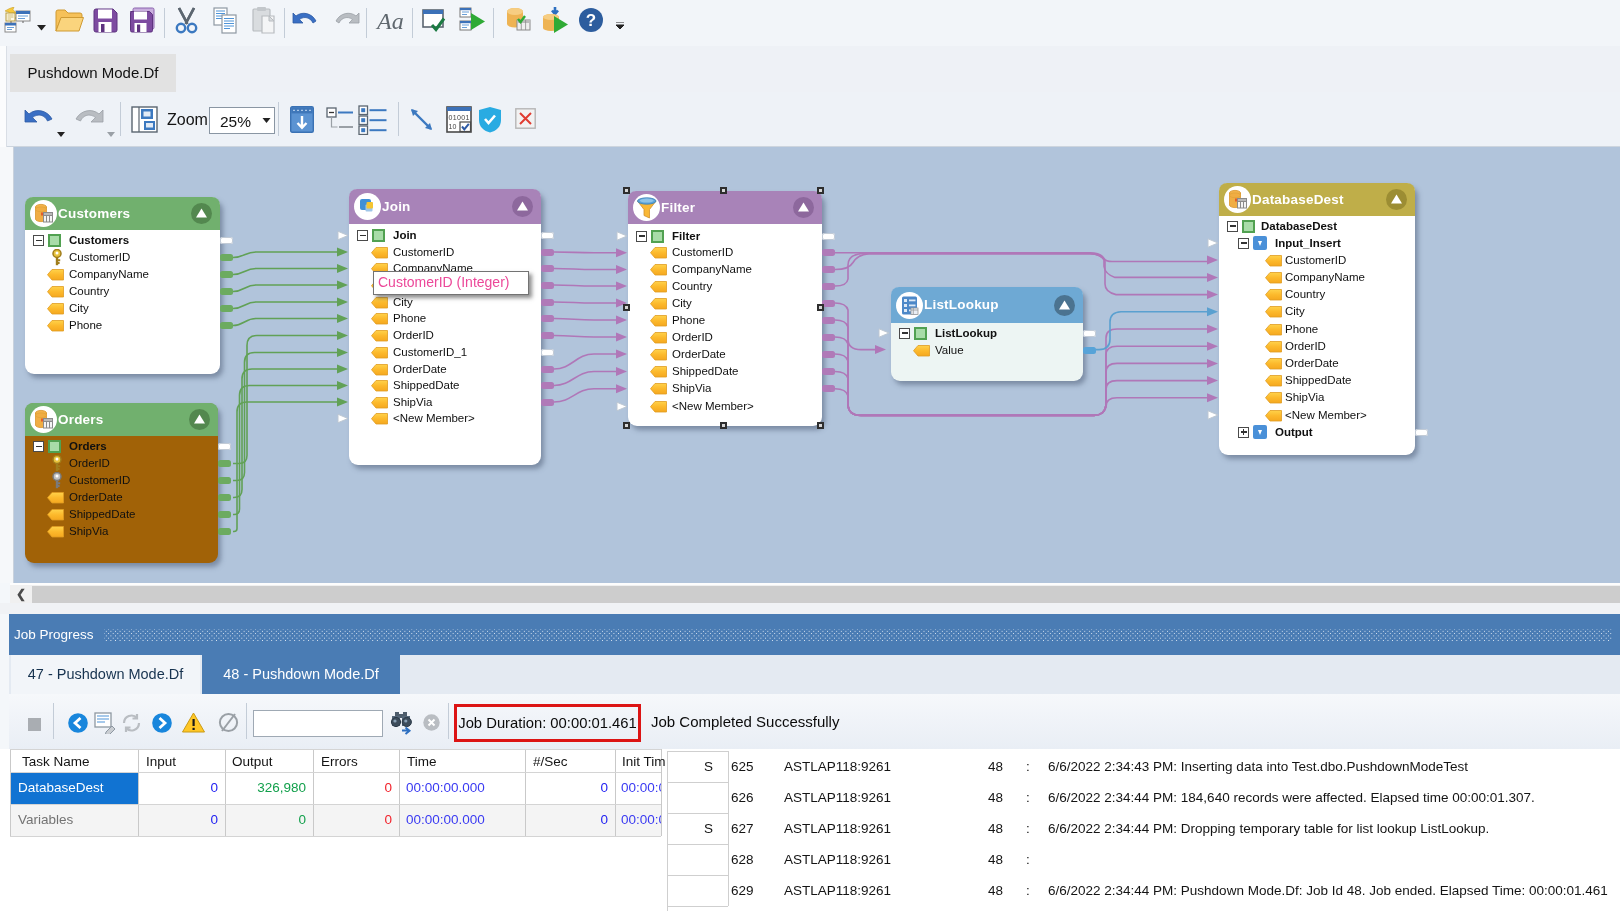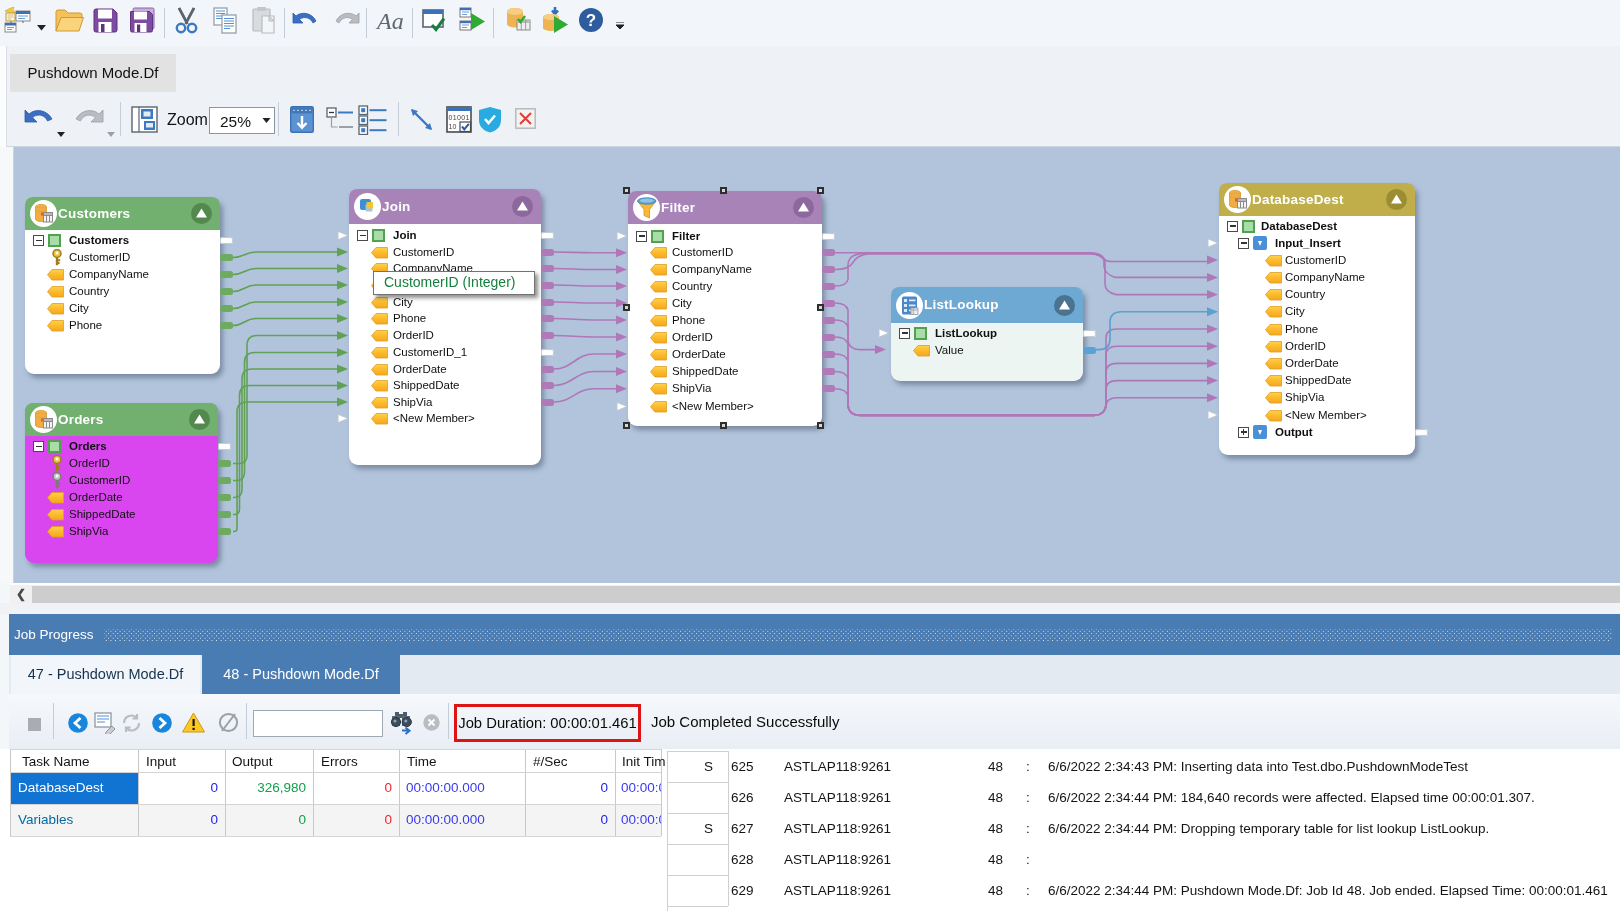--- a/index.html
+++ b/index.html
@@ -25,21 +25,21 @@
 .exp.plus:after{content:"";position:absolute;left:3.7px;top:1.6px;width:1.6px;height:6px;background:#333;}
 .gsq{position:absolute;top:2px;width:9px;height:9px;background:#a8dca8;border:2px solid #51a151;}
 .bsq{position:absolute;top:1.5px;width:14px;height:14px;background:#4a90d8;border-radius:2px;}
 .bsq:after{content:"";position:absolute;left:4.5px;top:4.5px;width:0;height:0;border-left:2.5px solid transparent;border-right:2.5px solid transparent;border-top:5px solid #fff;}
 .port{position:absolute;width:13px;height:7px;border-radius:2.5px;}
 .port.g{background:#6cab60;}
 .port.p{background:#b07ab8;}
 .port.w{background:#fff;box-shadow:0 0 0 1px #c2cbd6 inset;}
 .port.bl{background:#57a3d8;}
 .hsel{position:absolute;width:7px;height:7px;background:#d6d6d6;border:2px solid #2e2e2e;box-sizing:border-box;}
-#tooltip{position:absolute;left:359px;top:124px;width:150px;height:22px;background:#fff;border:1px solid #737373;box-shadow:3px 3px 4px rgba(50,50,50,.55);font-size:14px;color:#15803d;line-height:21px;padding-left:10px;z-index:50;}
+#tooltip{position:absolute;left:359px;top:124px;width:150px;height:22px;background:#fff;border:1px solid #737373;box-shadow:3px 3px 4px rgba(50,50,50,.55);font-size:14px;color:#ec4899;line-height:21px;padding-left:4px;z-index:50;}
 #hscroll{position:absolute;left:10px;top:583px;width:1610px;height:20px;background:#f0f0f0;border-top:2px solid #fdfdfd;box-sizing:border-box;}
 #hthumb{position:absolute;left:22px;top:1px;width:1588px;height:17px;background:#cdcdcd;}
 #harrow{position:absolute;left:2px;top:0px;width:18px;height:18px;color:#4a4a4a;font-size:12px;font-weight:bold;line-height:18px;text-align:center;}
 #gap1{position:absolute;left:0;top:603px;width:1620px;height:11px;background:#f0f2f5;}
 #jpbar{position:absolute;left:9px;top:614px;width:1611px;height:41px;background:#4a7cb4;color:#fff;font-size:13.5px;}
 #jpbar .lbl{position:absolute;left:5px;top:13px;}
 #jpdots{position:absolute;left:95px;top:15px;right:8px;height:12px;background-image:radial-gradient(circle 1px,rgba(244,249,253,.9) 58%,transparent 66%),radial-gradient(circle 1px,rgba(244,249,253,.9) 58%,transparent 66%);background-size:4.6px 4.6px,4.6px 4.6px;background-position:0 0,2.3px 2.3px;}
 #jtabs{position:absolute;left:9px;top:655px;width:1611px;height:39px;background:#e4eaf2;}
 .jtab{position:absolute;top:0;height:39px;font-size:14.5px;line-height:39px;text-align:center;}
 #jtab47{left:2px;width:189px;background:#f2f5f9;color:#16324f;}
@@ -397,21 +397,21 @@
             </svg>
             <span class="t" style="left:44px">Phone</span>
           </div>
 <div class="port w" style="left:195px;top:40.0px"></div>
 <div class="port g" style="left:195px;top:57.0px"></div>
 <div class="port g" style="left:195px;top:74.0px"></div>
 <div class="port g" style="left:195px;top:91.0px"></div>
 <div class="port g" style="left:195px;top:108.0px"></div>
 <div class="port g" style="left:195px;top:125.0px"></div>
 </div>
-<div class="node" id="nord" style="left:25px;top:403px;width:193px;height:160px;background:#d946ef">
+<div class="node" id="nord" style="left:25px;top:403px;width:193px;height:160px;background:#a16207">
 <div class="nhead" style="height:33px;background:#71b06e"></div>
 <div class="ncirc" style="top:3.0px"><svg width="27" height="27" viewBox="0 0 27 27">
 <ellipse cx="11" cy="7" rx="5.5" ry="2.6" fill="#f2b24a" stroke="#d9952c" stroke-width="0.8"></ellipse>
 <path d="M5.5 7 L5.5 19 A5.5 2.6 0 0 0 16.5 19 L16.5 7" fill="#f0ad43" stroke="#d9952c" stroke-width="0.8"></path>
 <ellipse cx="11" cy="9.3" rx="5.5" ry="2.4" fill="none" stroke="#e0a238" stroke-width="0.7"></ellipse>
 <rect x="11" y="12.5" width="4.5" height="3" fill="#e25b2b"></rect>
 <rect x="13.5" y="12.5" width="9" height="9.5" fill="#f4f4f4" stroke="#8a8a8a" stroke-width="1"></rect>
 <path d="M13.5 15.5 H22.5 M16.5 12.5 V22 M19.5 12.5 V22" stroke="#8a8a8a" stroke-width="1"></path>
 <rect x="13.5" y="12.5" width="9" height="3" fill="#b9b9b9" stroke="#8a8a8a" stroke-width="1"></rect>
 </svg></div>
@@ -1111,21 +1111,21 @@
 <div class="hline" style="left:10px;top:772px;width:651px"></div>
 <div class="hline" style="left:10px;top:804px;width:651px"></div>
 <div class="hline" style="left:10px;top:836px;width:651px"></div>
 <div class="th" style="left:22px">Task Name</div>
 <div class="th" style="left:146px">Input</div>
 <div class="th" style="left:232px">Output</div>
 <div class="th" style="left:321px">Errors</div>
 <div class="th" style="left:407px">Time</div>
 <div class="th" style="left:533px">#/Sec</div>
 <div class="th" style="left:622px">Init Tim</div>
-<div class="td" style="left:18px;top:812px;color:#0369a1">Variables</div>
+<div class="td" style="left:18px;top:812px;color:#737373">Variables</div>
 <div class="td" style="left:118px;top:780px;width:100px;text-align:right;color:#2222f2">0</div>
 <div class="td" style="left:206px;top:780px;width:100px;text-align:right;color:#13a04c">326,980</div>
 <div class="td" style="left:292px;top:780px;width:100px;text-align:right;color:#f2222b">0</div>
 <div class="td" style="left:406px;top:780px;color:#3a3af2">00:00:00.000</div>
 <div class="td" style="left:508px;top:780px;width:100px;text-align:right;color:#2222f2">0</div>
 <div class="td" style="left:621px;top:780px;width:40px;overflow:hidden;color:#3a3af2">00:00:00.000</div>
 <div class="td" style="left:118px;top:812px;width:100px;text-align:right;color:#2222f2">0</div>
 <div class="td" style="left:206px;top:812px;width:100px;text-align:right;color:#13a04c">0</div>
 <div class="td" style="left:292px;top:812px;width:100px;text-align:right;color:#f2222b">0</div>
 <div class="td" style="left:406px;top:812px;color:#3a3af2">00:00:00.000</div>

